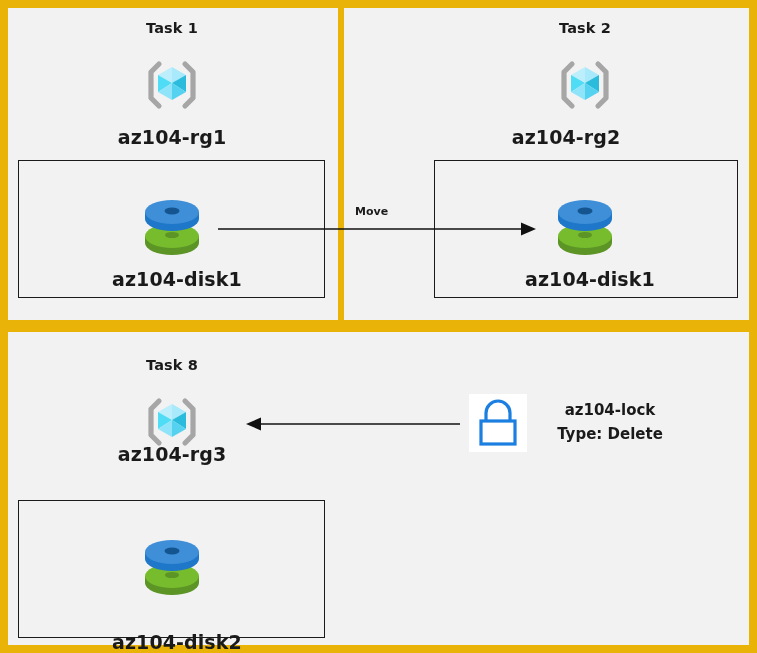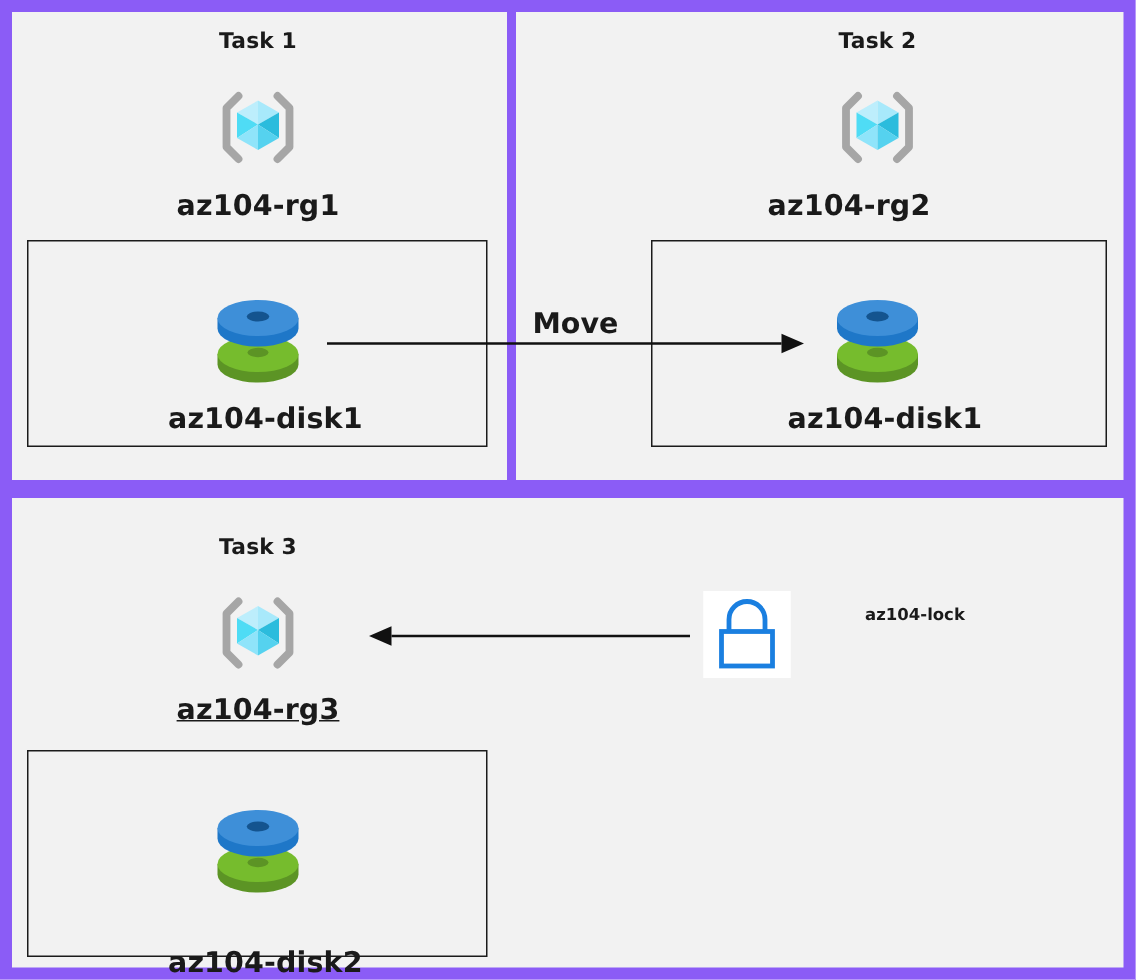--- a/index.html
+++ b/index.html
@@ -13,21 +13,21 @@
     position: relative;
     font-family: "DejaVu Sans", "Liberation Sans", sans-serif;
     overflow: hidden;
   }
 
   .canvas {
     position: absolute;
     left: 0; top: 0;
     width: 757px;
     height: 653px;
-    background: #8b5cf6;
+    background: #eab308;
   }
 
   
   .panel {
     position: absolute;
     background: #f2f2f2;
   }
   #panel-task1 { left: 8px;   top: 8px;   width: 330px; height: 312px; }
   #panel-task2 { left: 344px; top: 8px;   width: 405px; height: 312px; }
   #panel-task3 { left: 8px;   top: 332px; width: 741px; height: 313px; }
@@ -46,28 +46,28 @@
     position: absolute;
     font-size: 19px;
     font-weight: bold;
     color: #1a1a1a;
     text-align: center;
     white-space: nowrap;
     letter-spacing: .1px;
   }
   .move-label {
     position: absolute;
-    font-size: 19px;
+    font-size: 11px;
     font-weight: bold;
     color: #1a1a1a;
     white-space: nowrap;
   }
   .lock-label {
     position: absolute;
-    font-size: 11px;
+    font-size: 15px;
     font-weight: bold;
     color: #1a1a1a;
     text-align: center;
     white-space: nowrap;
     line-height: 20px;
   }
 
   
   .inner-box {
     position: absolute;
@@ -185,36 +185,36 @@
 
   <div class="arrow" style="left:218px; top:222px;">
     <svg width="320" height="14" viewBox="0 0 320 14">
       <line x1="0" y1="7" x2="303" y2="7" stroke="#111111" stroke-width="1.7"></line>
       <polygon points="303,0.5 318,7 303,13.5" fill="#111111"></polygon>
     </svg>
   </div>
 
   <div class="panel" id="panel-task3"></div>
 
-  <div class="task-title" style="left:112px; top:357px; width:120px;">Task 3</div>
+  <div class="task-title" style="left:112px; top:357px; width:120px;">Task 8</div>
 
   <div class="icon-wrap rg-icon" style="left:141px; top:391px;">
     <svg width="62" height="62" viewBox="0 0 62 62">
       <path d="M18 10 L10 18 L10 44 L18 52" fill="none" stroke="#a6a6a6" stroke-width="5.2" stroke-linecap="round" stroke-linejoin="round"></path>
       <path d="M44 10 L52 18 L52 44 L44 52" fill="none" stroke="#a6a6a6" stroke-width="5.2" stroke-linecap="round" stroke-linejoin="round"></path>
       <polygon points="31,13 17,21 31,29" fill="#bdeefc"></polygon>
       <polygon points="31,13 45,21 31,29" fill="#a8e9fb"></polygon>
       <polygon points="17,21 17,38 31,29" fill="#4fdcf5"></polygon>
       <polygon points="45,21 45,38 31,29" fill="#2bbcdd"></polygon>
       <polygon points="17,38 31,46 31,29" fill="#8fe4fa"></polygon>
       <polygon points="45,38 31,46 31,29" fill="#55d2ef"></polygon>
     </svg>
   </div>
 
-  <div class="res-label" style="left:112px; top:462px; width:120px;text-decoration:underline;">az104-rg3</div>
+  <div class="res-label" style="left:112px; top:443px; width:120px;">az104-rg3</div>
 
   <div class="inner-box" id="box-task3"></div>
 
   <div class="icon-wrap disk-icon" style="left:139px; top:536px;">
     <svg width="66" height="62" viewBox="0 0 66 62">
       <path d="M6 40 L6 47 A27 12 0 0 0 60 47 L60 40 Z" fill="#5c9425"></path>
       <ellipse cx="33" cy="40" rx="27" ry="12" fill="#76bc2d"></ellipse>
       <ellipse cx="33" cy="39" rx="7" ry="3.1" fill="#5c9425"></ellipse>
       <path d="M6 16 L6 23 A27 12 0 0 0 60 23 L60 16 Z" fill="#1e77c8"></path>
       <ellipse cx="33" cy="16" rx="27" ry="12" fill="#3e8fd8"></ellipse>
@@ -238,14 +238,15 @@
 
         <path d="M17 27 L17 19 A12 12 0 0 1 41 19 L41 27" fill="none" stroke="#1a7fe0" stroke-width="3.2" stroke-linecap="butt"></path>
 
         <rect x="12" y="27" width="34" height="23" fill="none" stroke="#1a7fe0" stroke-width="3.2"></rect>
       </svg>
     </div>
   </div>
 
   <div class="lock-label" style="left:530px; top:400px; width:160px;">az104-lock</div>
 
+  <div class="lock-label" style="left:530px; top:424px; width:160px;">Type: Delete</div>
 
 </div>
 
 </body></html>

